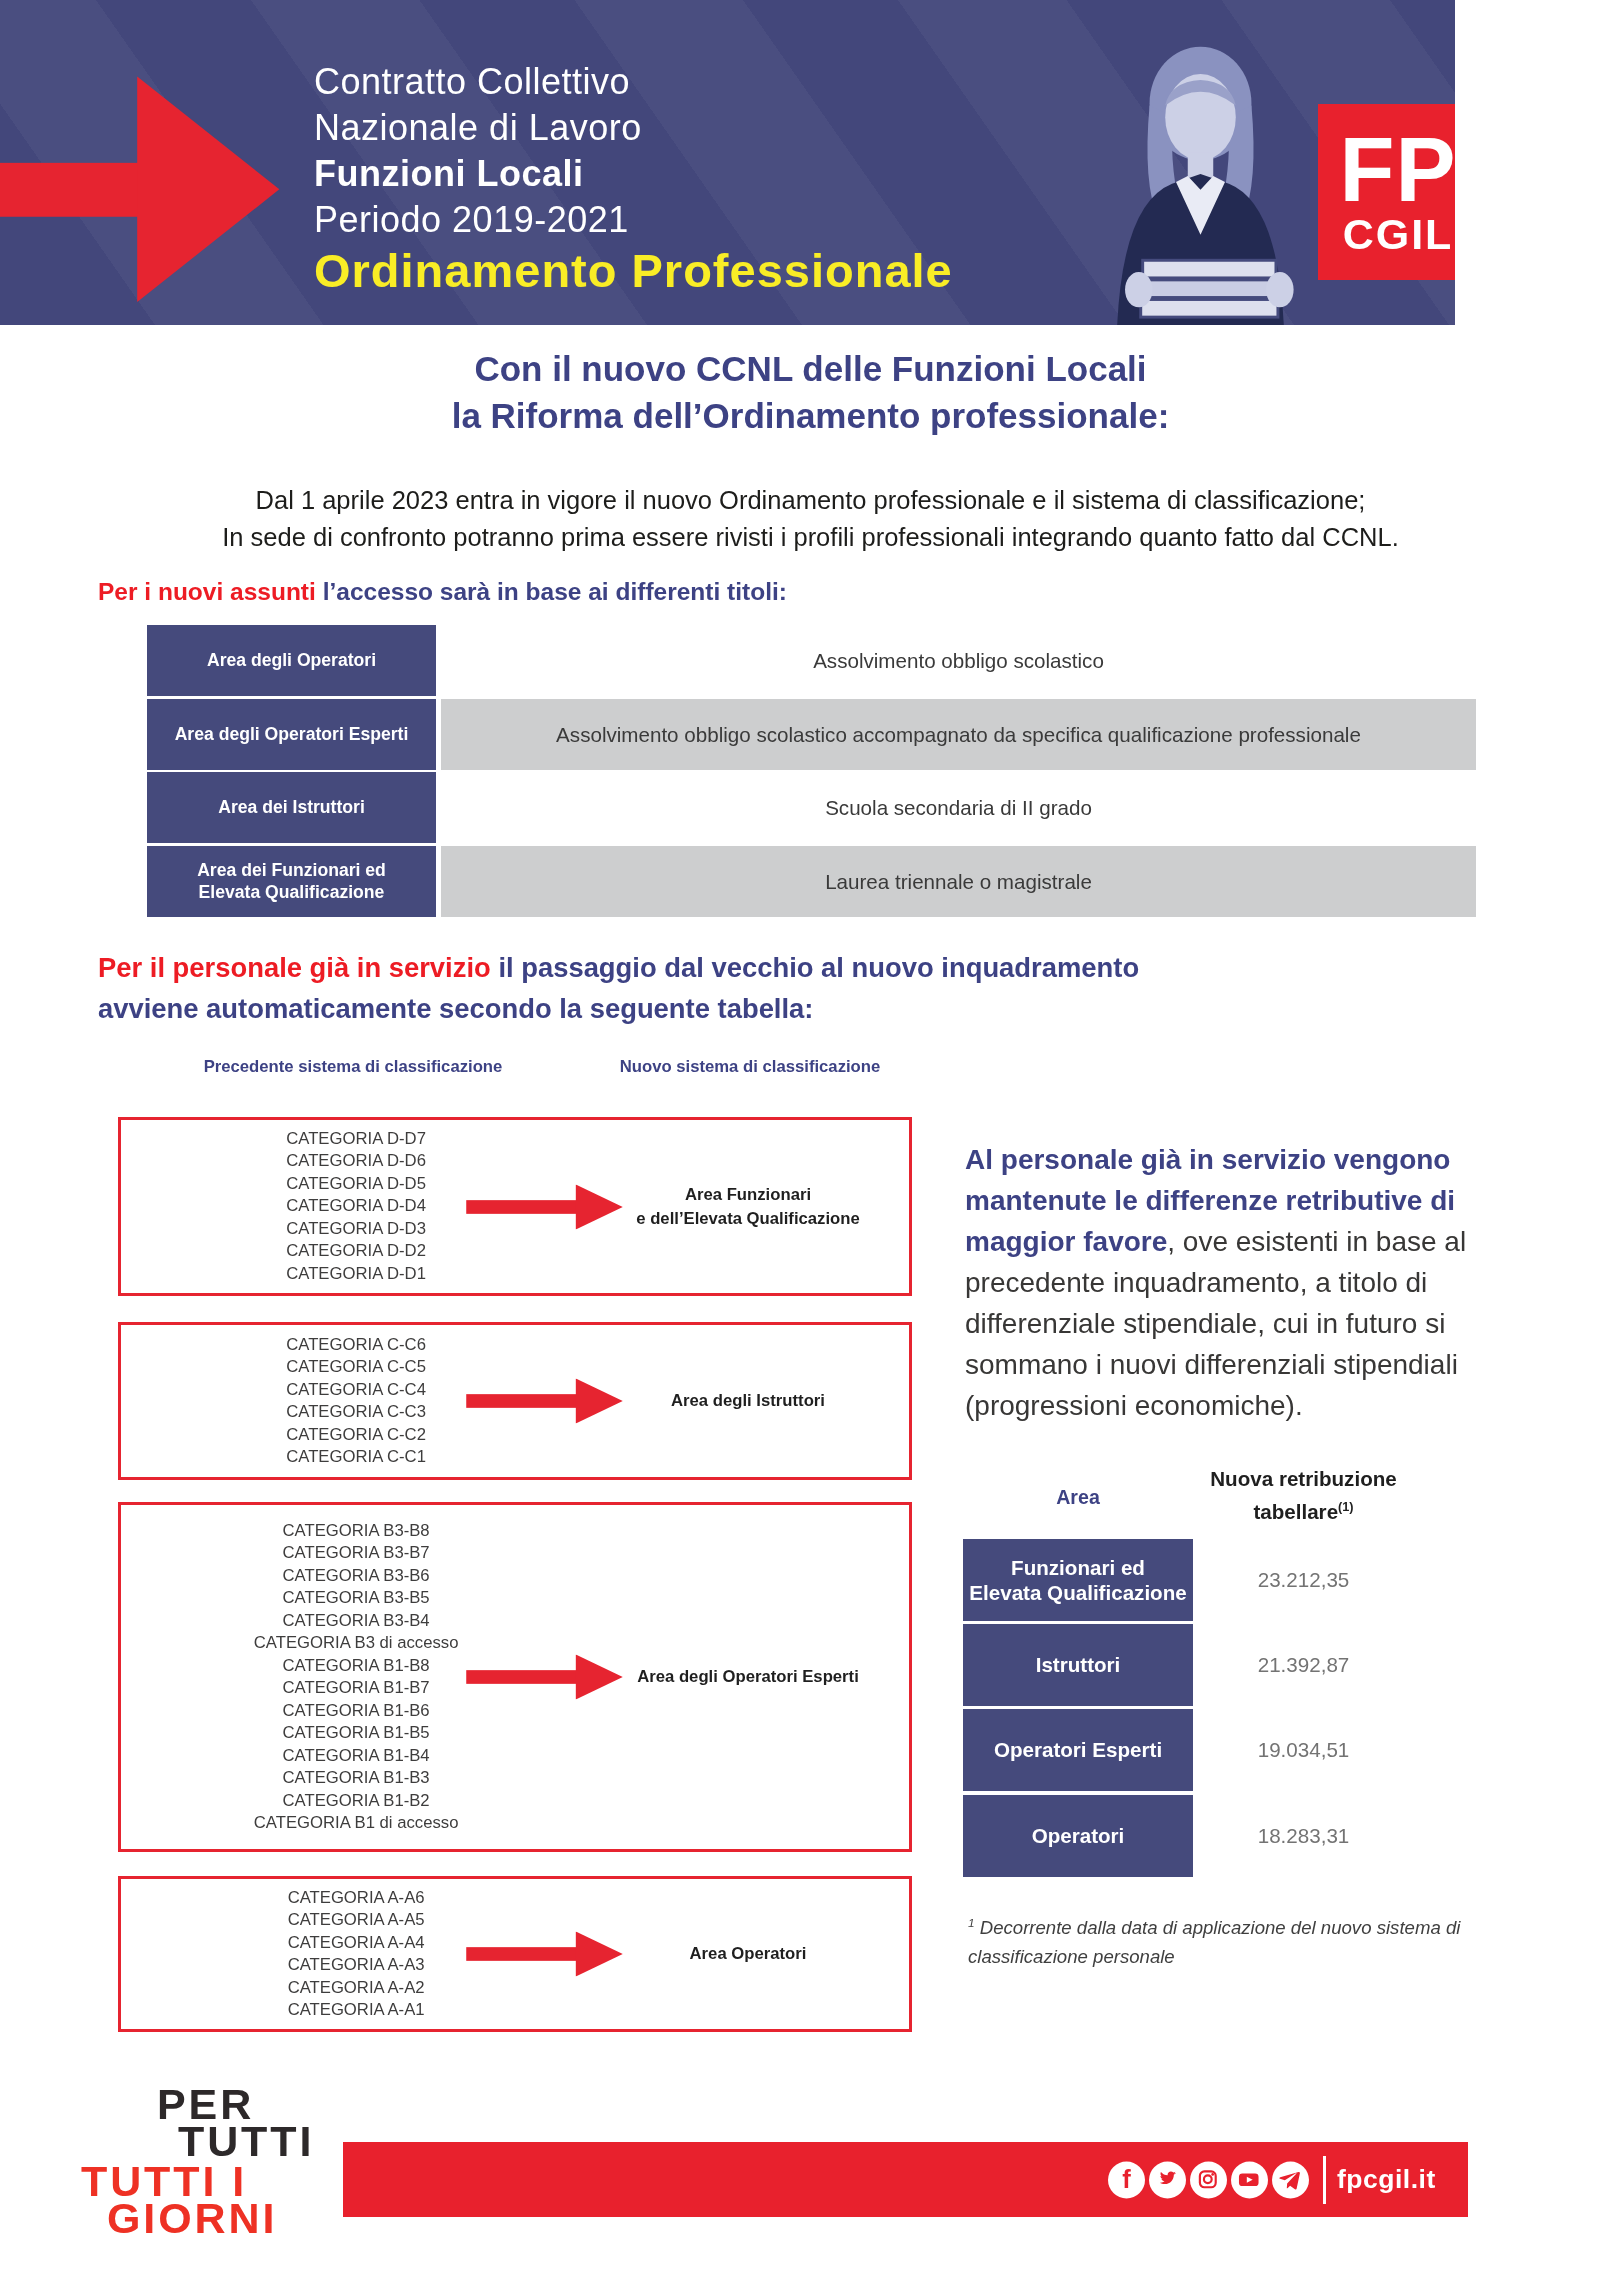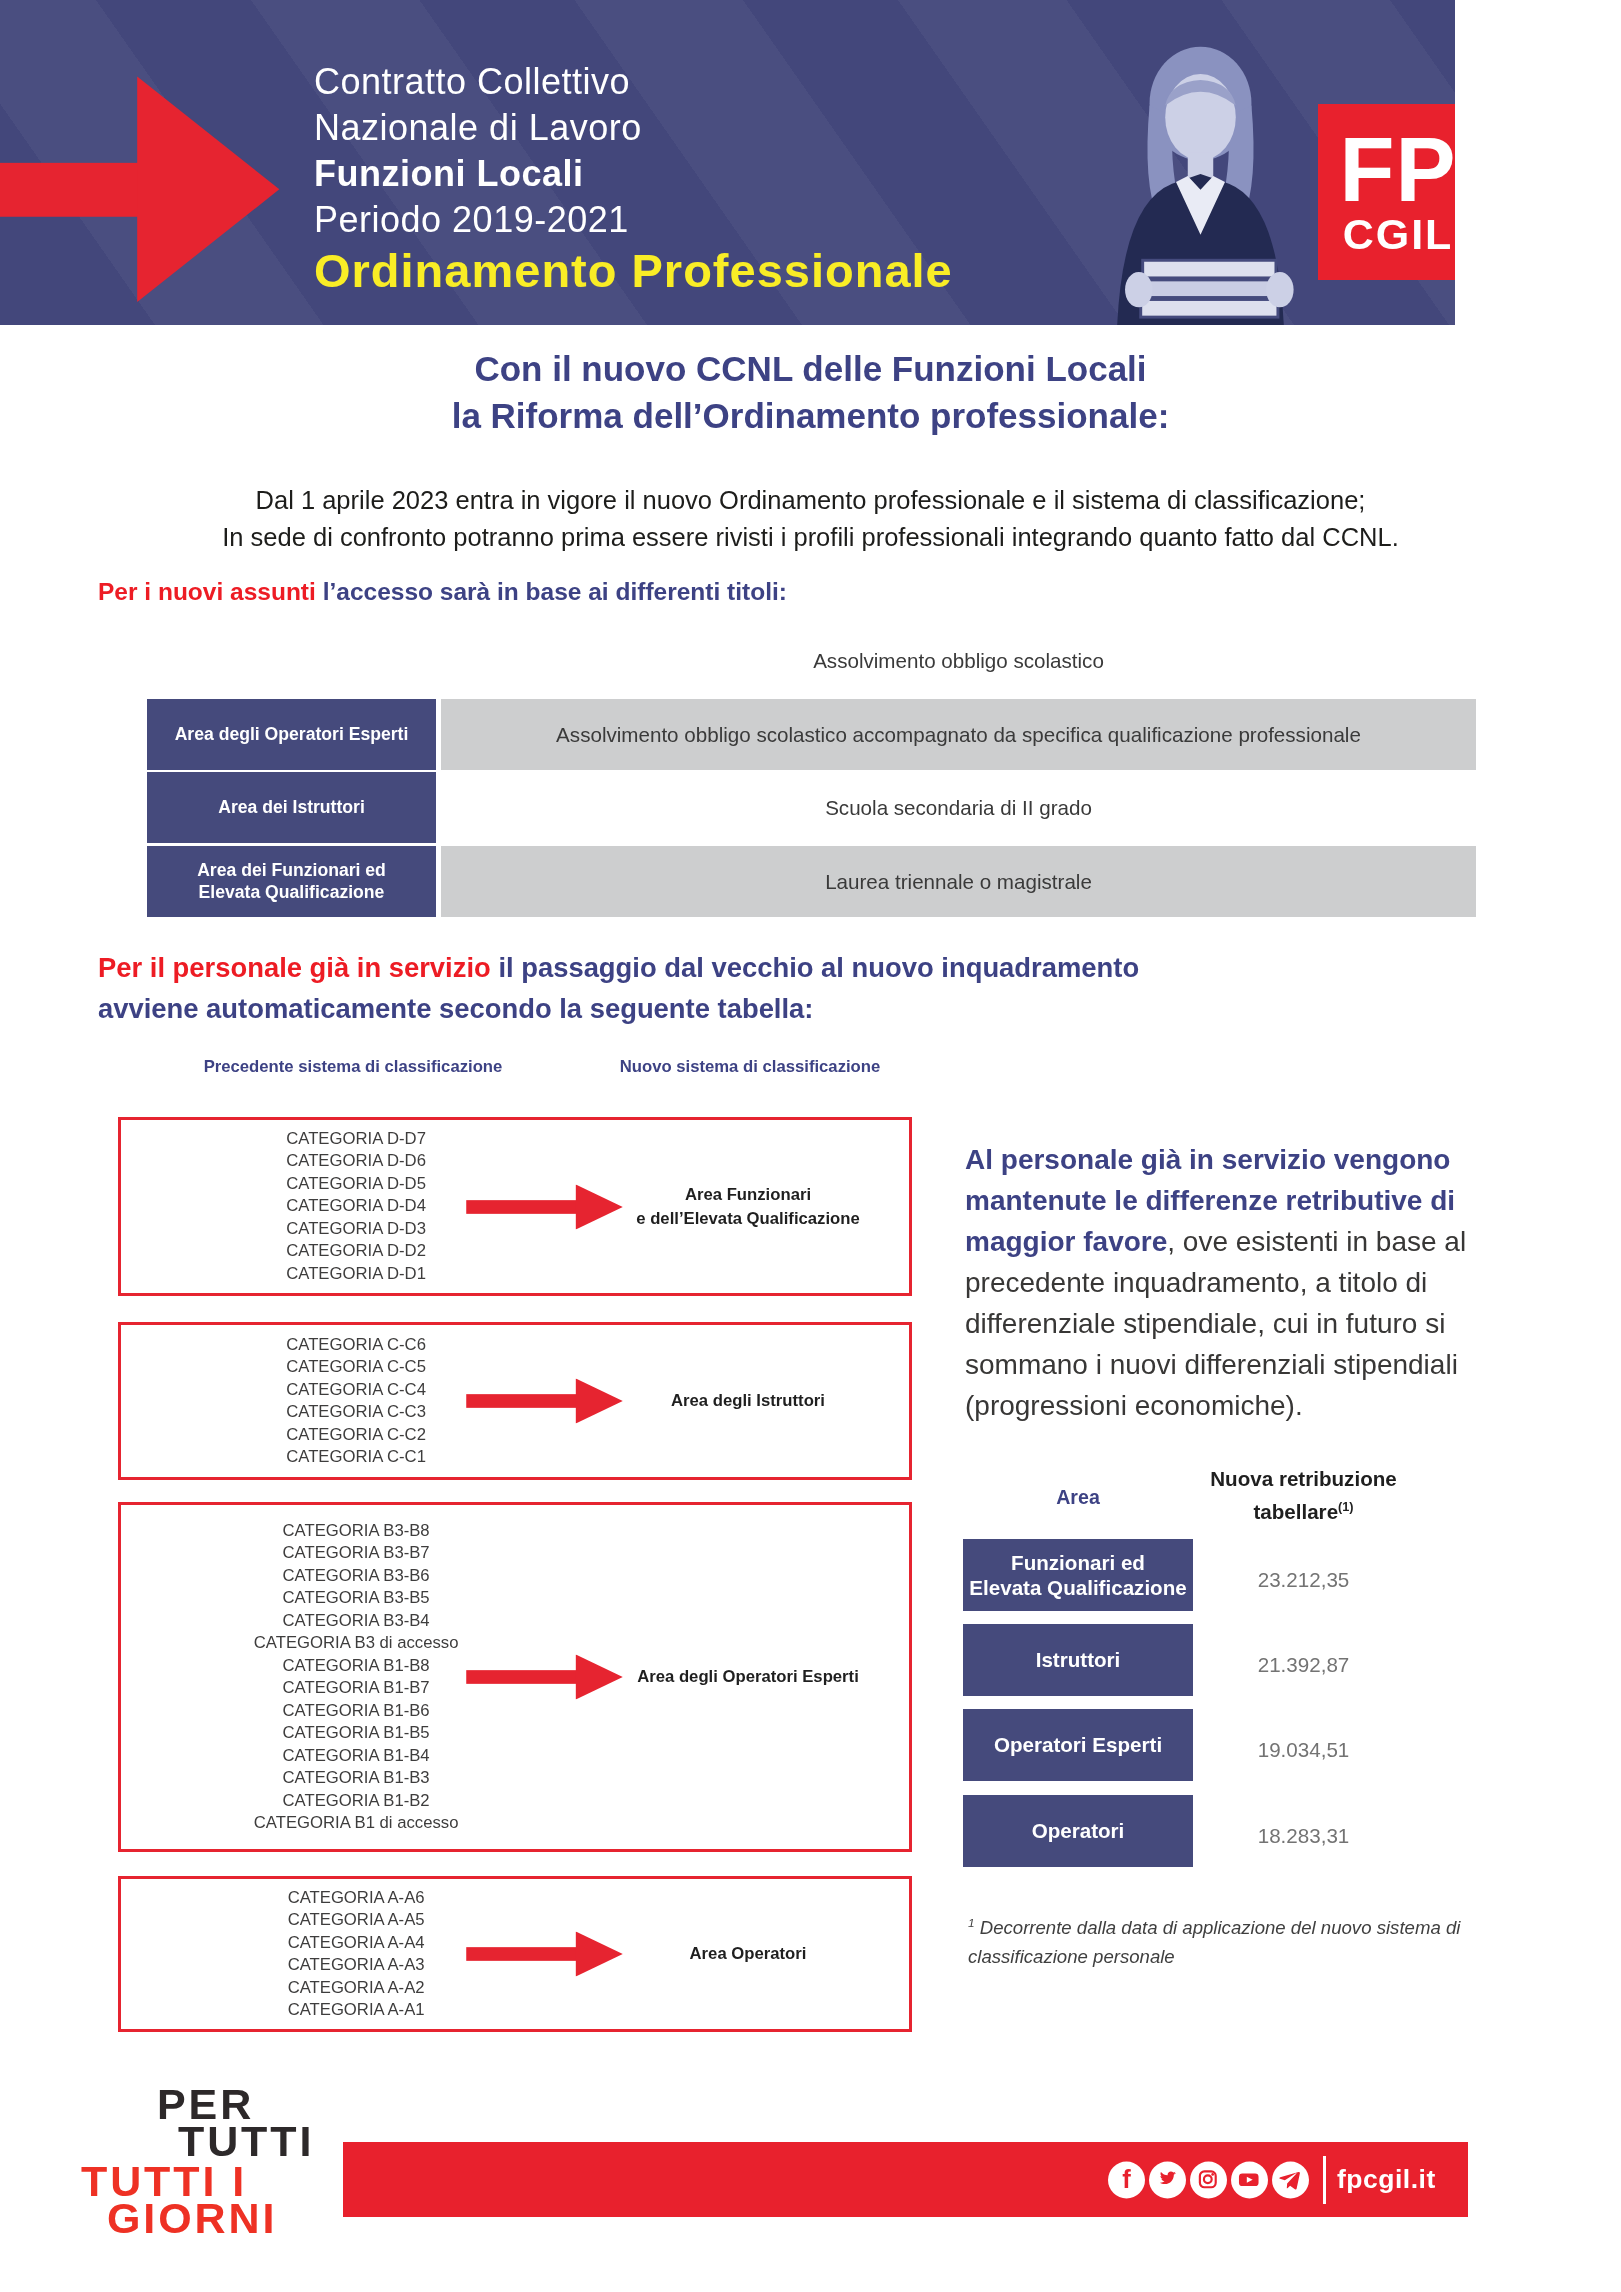--- a/index.html
+++ b/index.html
@@ -55,21 +55,21 @@
 
   
   .note{position:absolute;left:965px;top:1139px;width:524px;font-size:28px;line-height:41px;color:#383736;}
   .note .bold-blue{font-weight:700;color:#3d4284;}
 
   .sal-h-area{position:absolute;left:963px;top:1486px;width:230px;text-align:center;
               font-size:19.6px;font-weight:700;color:#3d4284;}
   .sal-h-val{position:absolute;left:1186px;top:1464px;width:235px;text-align:center;color:#1f1f1f;
              font-size:20.6px;font-weight:700;line-height:29px;}
   .sal-h-val sup{font-size:12.7px;}
-  .sal-area{position:absolute;left:963px;width:230px;height:72px;background:#454a7c;color:#ffffff;
+  .sal-area{position:absolute;left:963px;width:230px;height:82px;background:#454a7c;color:#ffffff;
             font-weight:700;font-size:20.6px;line-height:25.5px;display:flex;align-items:center;
             justify-content:center;text-align:center;white-space:pre-line;}
   .sal-val{position:absolute;left:1186px;width:235px;height:82px;display:flex;align-items:center;
            justify-content:center;font-size:20.6px;color:#737373;}
   .footnote{position:absolute;left:968px;top:1909px;width:519px;font-size:18.6px;line-height:29px;
             font-style:italic;color:#3f3f3f;}
   .footnote sup{font-size:11.8px;}
 
   
   .slogan{position:absolute;font-size:43px;font-weight:700;letter-spacing:2.9px;line-height:37px;}
@@ -132,20 +132,21 @@
 
   <div class="intro">
     <div>Dal 1 aprile 2023 entra in vigore il nuovo Ordinamento professionale e il sistema di classificazione;</div>
     <div>In sede di confronto potranno prima essere rivisti i profili professionali integrando quanto fatto dal CCNL.</div>
   </div>
 
   <div class="sec1-heading">
     <span class="red-txt">Per i nuovi assunti</span><span class="blue-txt"> l’accesso sarà in base ai differenti titoli:</span>
   </div>
 
+  <div class="t1-area" style="top:625px;">Area degli Operatori</div>
   <div class="t1-val" style="top:625px;">Assolvimento obbligo scolastico</div>
   <div class="t1-area" style="top:699px;">Area degli Operatori Esperti</div>
   <div class="t1-val gray-bg" style="top:699px;">Assolvimento obbligo scolastico accompagnato da specifica qualificazione professionale</div>
   <div class="t1-area" style="top:772px;">Area dei Istruttori</div>
   <div class="t1-val" style="top:772px;">Scuola secondaria di II grado</div>
   <div class="t1-area" style="top:846px;">Area dei Funzionari ed
 Elevata Qualificazione</div>
   <div class="t1-val gray-bg" style="top:846px;">Laurea triennale o magistrale</div>
 
   <div class="sec2-heading">

